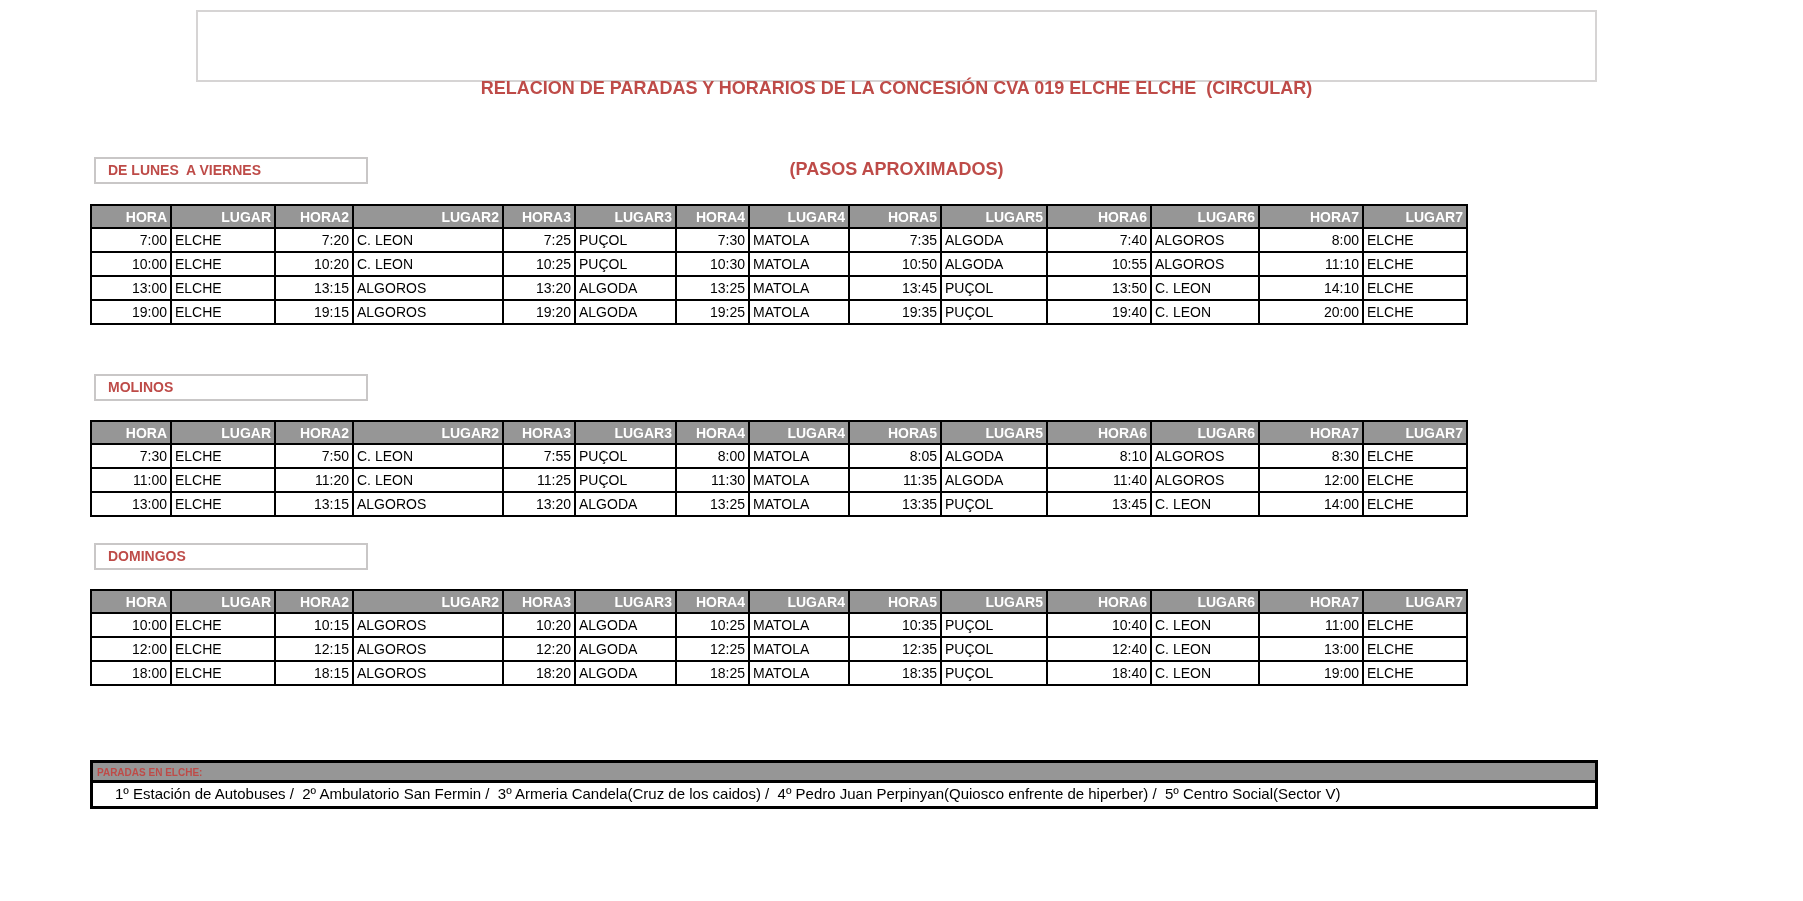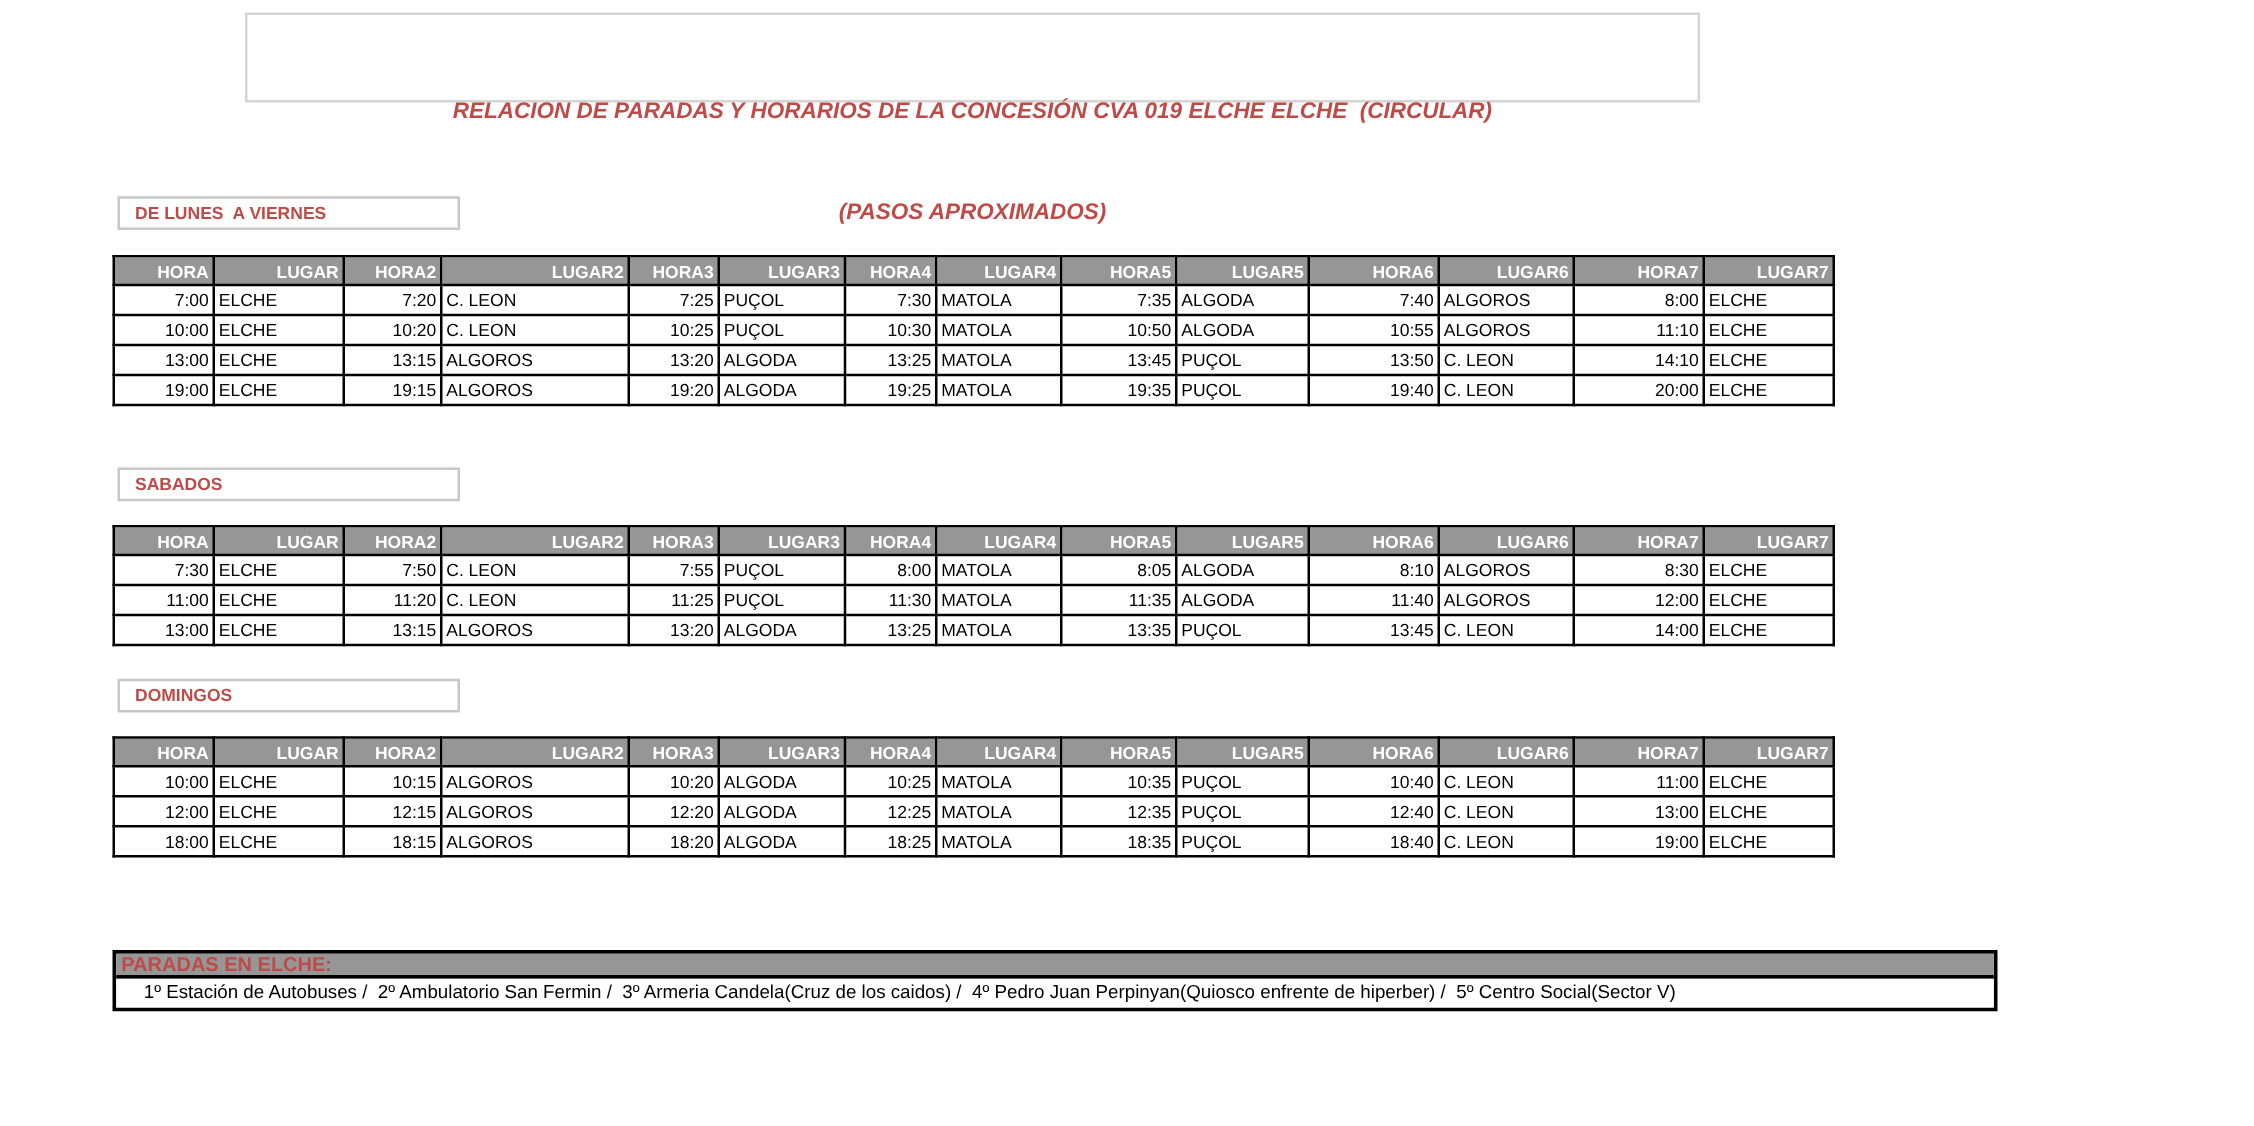--- a/index.html
+++ b/index.html
@@ -6,30 +6,29 @@
   html,body { margin:0; padding:0; }
   body {
     width:1803px; height:901px;
     background:#ffffff;
     font-family:"Liberation Sans", sans-serif;
     position:relative;
     overflow:hidden;
   }
   .title-box {
     margin:10px 0 0 196px;
-    width:1164px; height:72px;
+    width:1401px; height:72px;
     border:2px solid #d6d4d4;
     text-align:center;
     color:var(--accent,#be4b48);
     font-weight:bold;
     font-size:18px;
     padding-top:9px;
     line-height:27px;
     white-space:pre;
-    font-style:italic;
   }
   .label-box {
     width:274px; height:27px;
     border:2px solid #c9c7c7;
     color:var(--accent,#be4b48);
     font-weight:bold;
     font-size:14px;
     line-height:23px;
     padding-left:12px;
     margin-left:94px;
@@ -65,21 +64,21 @@
   .sched td.lugar { text-align:left; }
   .paradas {
     margin:74px 0 0 90px;
     width:1508px;
     border:3px solid #000;
   }
   .paradas-header {
     background:var(--gray,#969696);
     color:var(--accent,#be4b48);
     font-weight:bold;
-    font-size:16px;
+    font-size:10px;
     height:20px;
     line-height:17px;
     padding:1px 4px;
     border-bottom:3px solid #000;
     white-space:pre;
   }
   .paradas-text {
     background:#fff;
     color:#000;
     font-size:15px;
@@ -196,21 +195,21 @@
             <td class="lugar">MATOLA</td>
             <td class="hora">19:35</td>
             <td class="lugar">PUÇOL</td>
             <td class="hora">19:40</td>
             <td class="lugar">C. LEON</td>
             <td class="hora">20:00</td>
             <td class="lugar">ELCHE</td>
           </tr>
         </tbody>
       </table>
-      <div class="label-box">SABADOS</div>
+      <div class="label-box">MOLINOS</div>
       <table class="sched">
         <colgroup>
           <col style="width: 80px;">
           <col style="width: 104px;">
           <col style="width: 78px;">
           <col style="width: 150px;">
           <col style="width: 72px;">
           <col style="width: 101px;">
           <col style="width: 73px;">
           <col style="width: 100px;">

